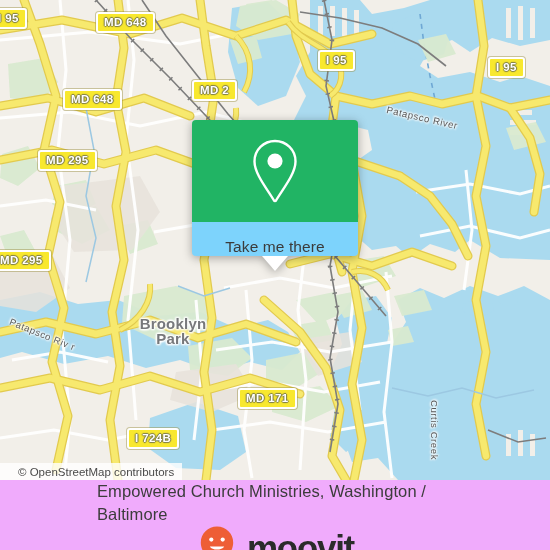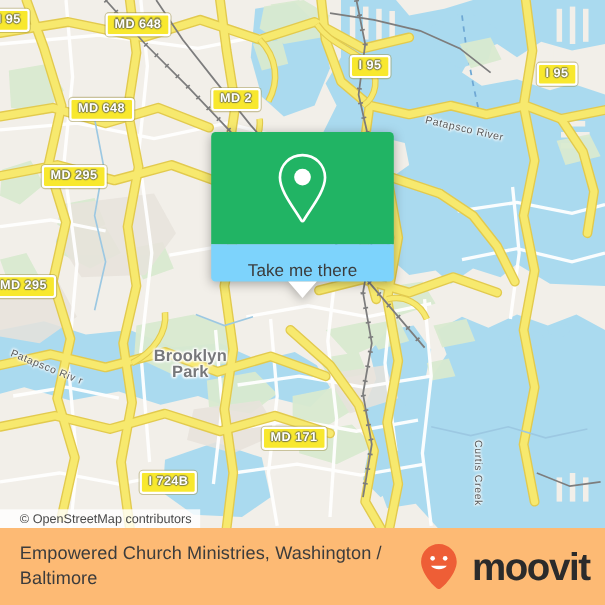--- a/index.html
+++ b/index.html
@@ -60,22 +60,22 @@
   #attribution{
     position:absolute;left:0;top:463px;height:17px;
     background:rgba(255,255,255,.80);
     display:flex;align-items:center;padding:0 8px 0 18px;
     font-size:11.5px;color:#4a4a4a;white-space:nowrap;
   }
 
   
   #footer{
     position:absolute;left:0;top:480px;width:550px;height:70px;
-    background:#fdba74;display:flex;align-items:center;
-    justify-content:space-between;padding:0 14px 0 18px;box-sizing:border-box;
+    background:#f0abfc;display:flex;align-items:center;
+    justify-content:space-between;padding:0 14px 0 18px;box-sizing:border-box;flex-direction:column;
   }
   #footer-title{
     color:#3c3c3c;font-size:16.5px;line-height:23px;max-width:360px;
     font-weight:400;letter-spacing:.1px;
   }
   #moovit-logo{display:flex;align-items:center;gap:13px;}
   #moovit-word{color:#2b2b2b;font-size:35px;font-weight:bold;letter-spacing:-1.3px;line-height:35px;}
 </style>
 </head>
 <body>

